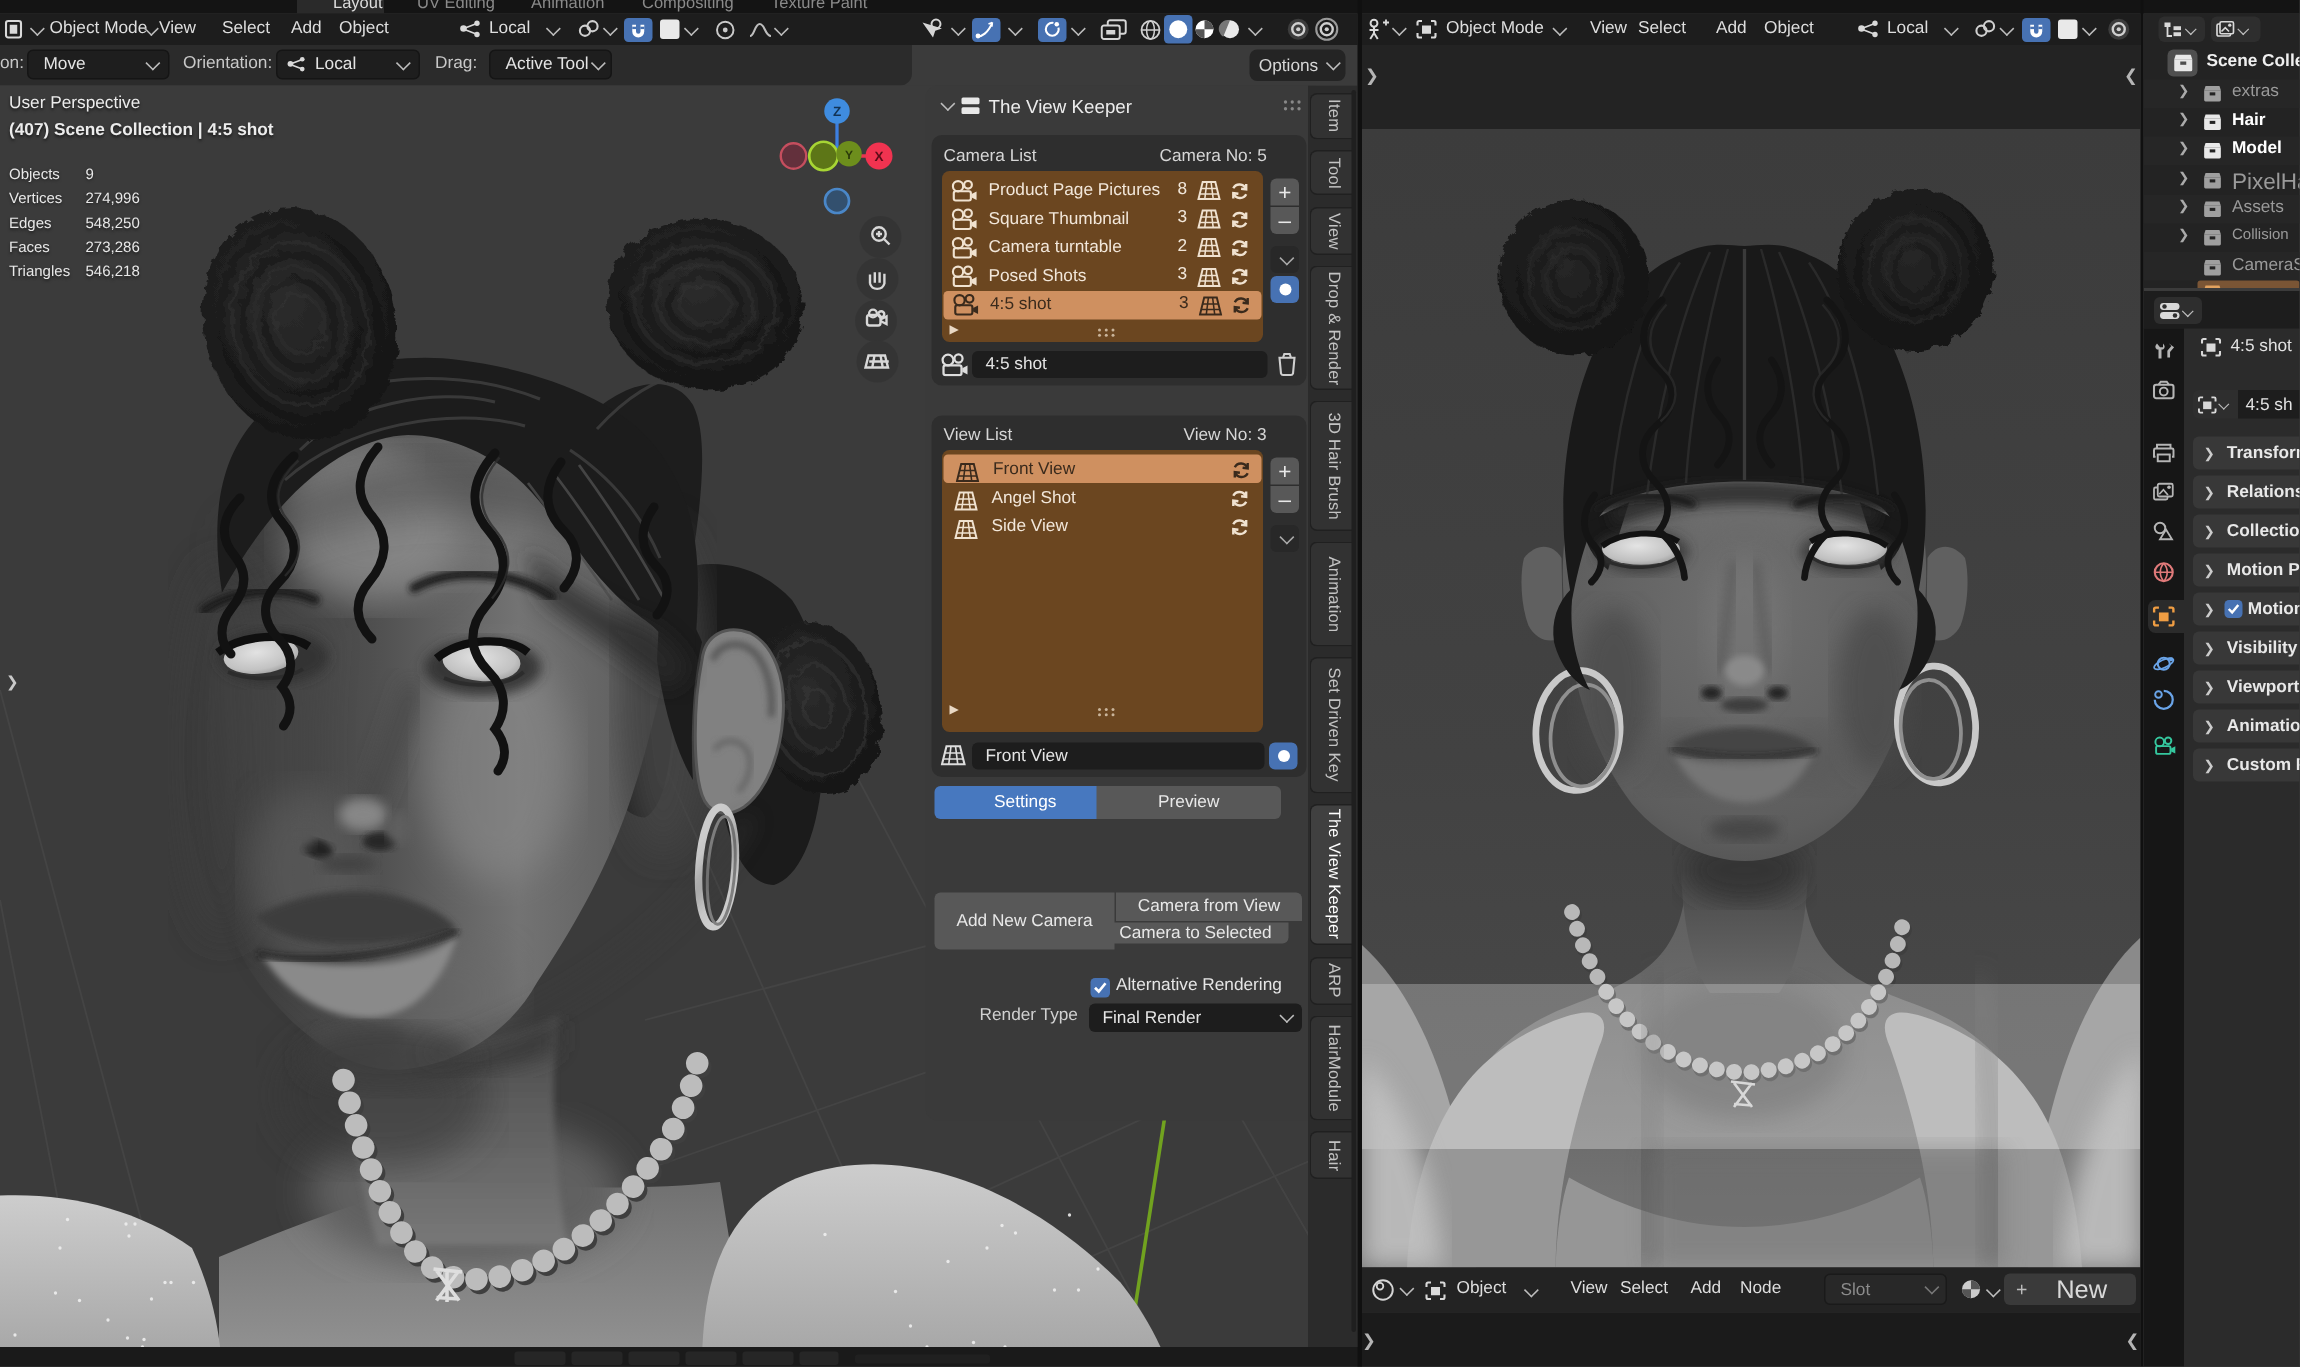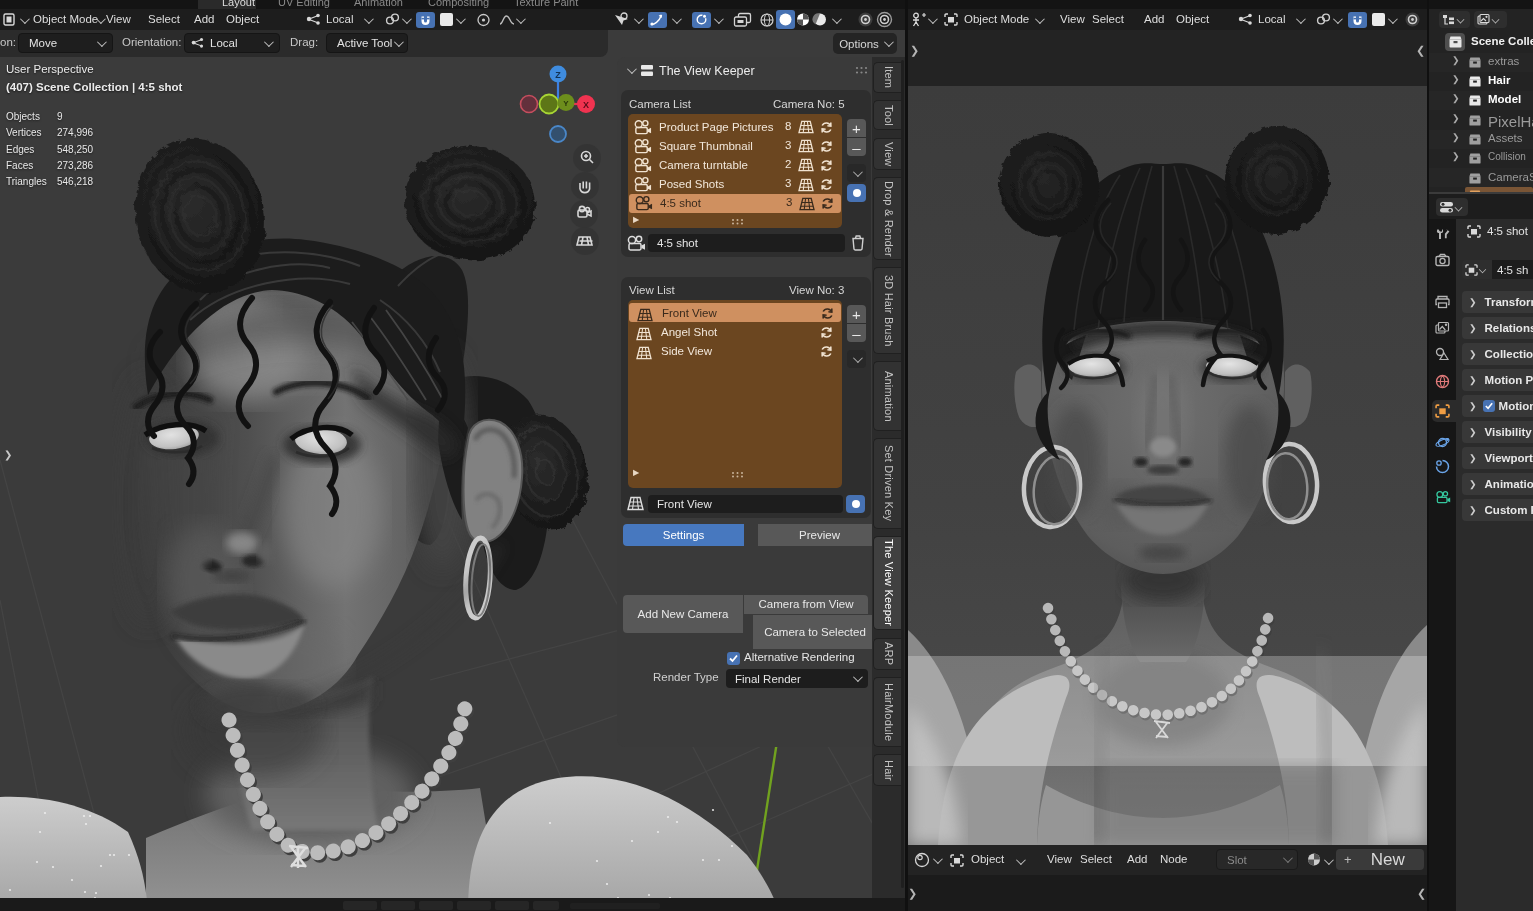--- a/index.html
+++ b/index.html
@@ -659,24 +659,24 @@
         <path d="M7 1.5 l-1.5 12 M10 1.5 l1.5 12 M2.8 6 h11.4 M2 10 h13" stroke="#ddd" stroke-width="1.1"></path>
       </svg>
     <div class="abs row" style="left:31px;top:438px;width:195px;height:18px;background:#1d1d1d;border-radius:4px">
         <span style="color:#e5e5e5;font-size:11.5px;margin-left:9px">Front View</span>
       </div>
     <div class="btn" style="left:229px;top:438px;width:19px;height:18px;background:#4772b3">
         <span style="display:block;width:8px;height:8px;background:#fff;border-radius:50%"></span>
       </div>
 
     <div class="btn" style="left:6px;top:467px;width:121px;height:22px;background:#4778bf;border-radius:4px 0 0 4px;color:#fff">Settings</div>
-    <div class="btn" style="left:141px;top:467px;width:123px;height:22px;border-radius:0 4px 4px 0">Preview</div>
+    <div class="btn" style="left:114px;top:467px;width:123px;height:22px;border-radius:0 4px 4px 0">Preview</div>
     <div class="btn" style="left:6px;top:538px;width:120px;height:38px;border-radius:4px 0 0 4px">Add New Camera</div>
     <div class="btn" style="left:127px;top:538px;width:124px;height:18.5px;border-radius:0 4px 0 0">Camera from View</div>
-    <div class="btn" style="left:136px;top:557.5px;width:124px;height:34px;border-radius:0 0 4px 0">Camera to Selected</div>
+    <div class="btn" style="left:118px;top:557.5px;width:124px;height:14px;border-radius:0 0 4px 0">Camera to Selected</div>
     <div class="abs" style="left:110px;top:595px;width:13px;height:13px;background:#4772b3;border-radius:3px"></div>
     <svg class="abs" style="left:111px;top:596px" width="11" height="11" viewBox="0 0 11 11">
         <path d="M2 5.5 L4.5 8 L9 2.5" fill="none" stroke="#fff" stroke-width="1.8"></path>
       </svg>
     <span class="abs" style="left:127px;top:594px;color:#e5e5e5;font-size:11.5px">Alternative Rendering</span>
     <span class="abs" style="left:36px;top:614px;color:#d0d0d0;font-size:11.5px">Render Type</span>
     <div class="abs row" style="left:109px;top:612px;width:142px;height:19px;background:#1d1d1d;border-radius:4px">
         <span style="color:#e5e5e5;font-size:11.5px;margin-left:9px">Final Render</span>
         <span class="vchev" style="margin-left:auto;margin-right:8px"></span>
       </div>

